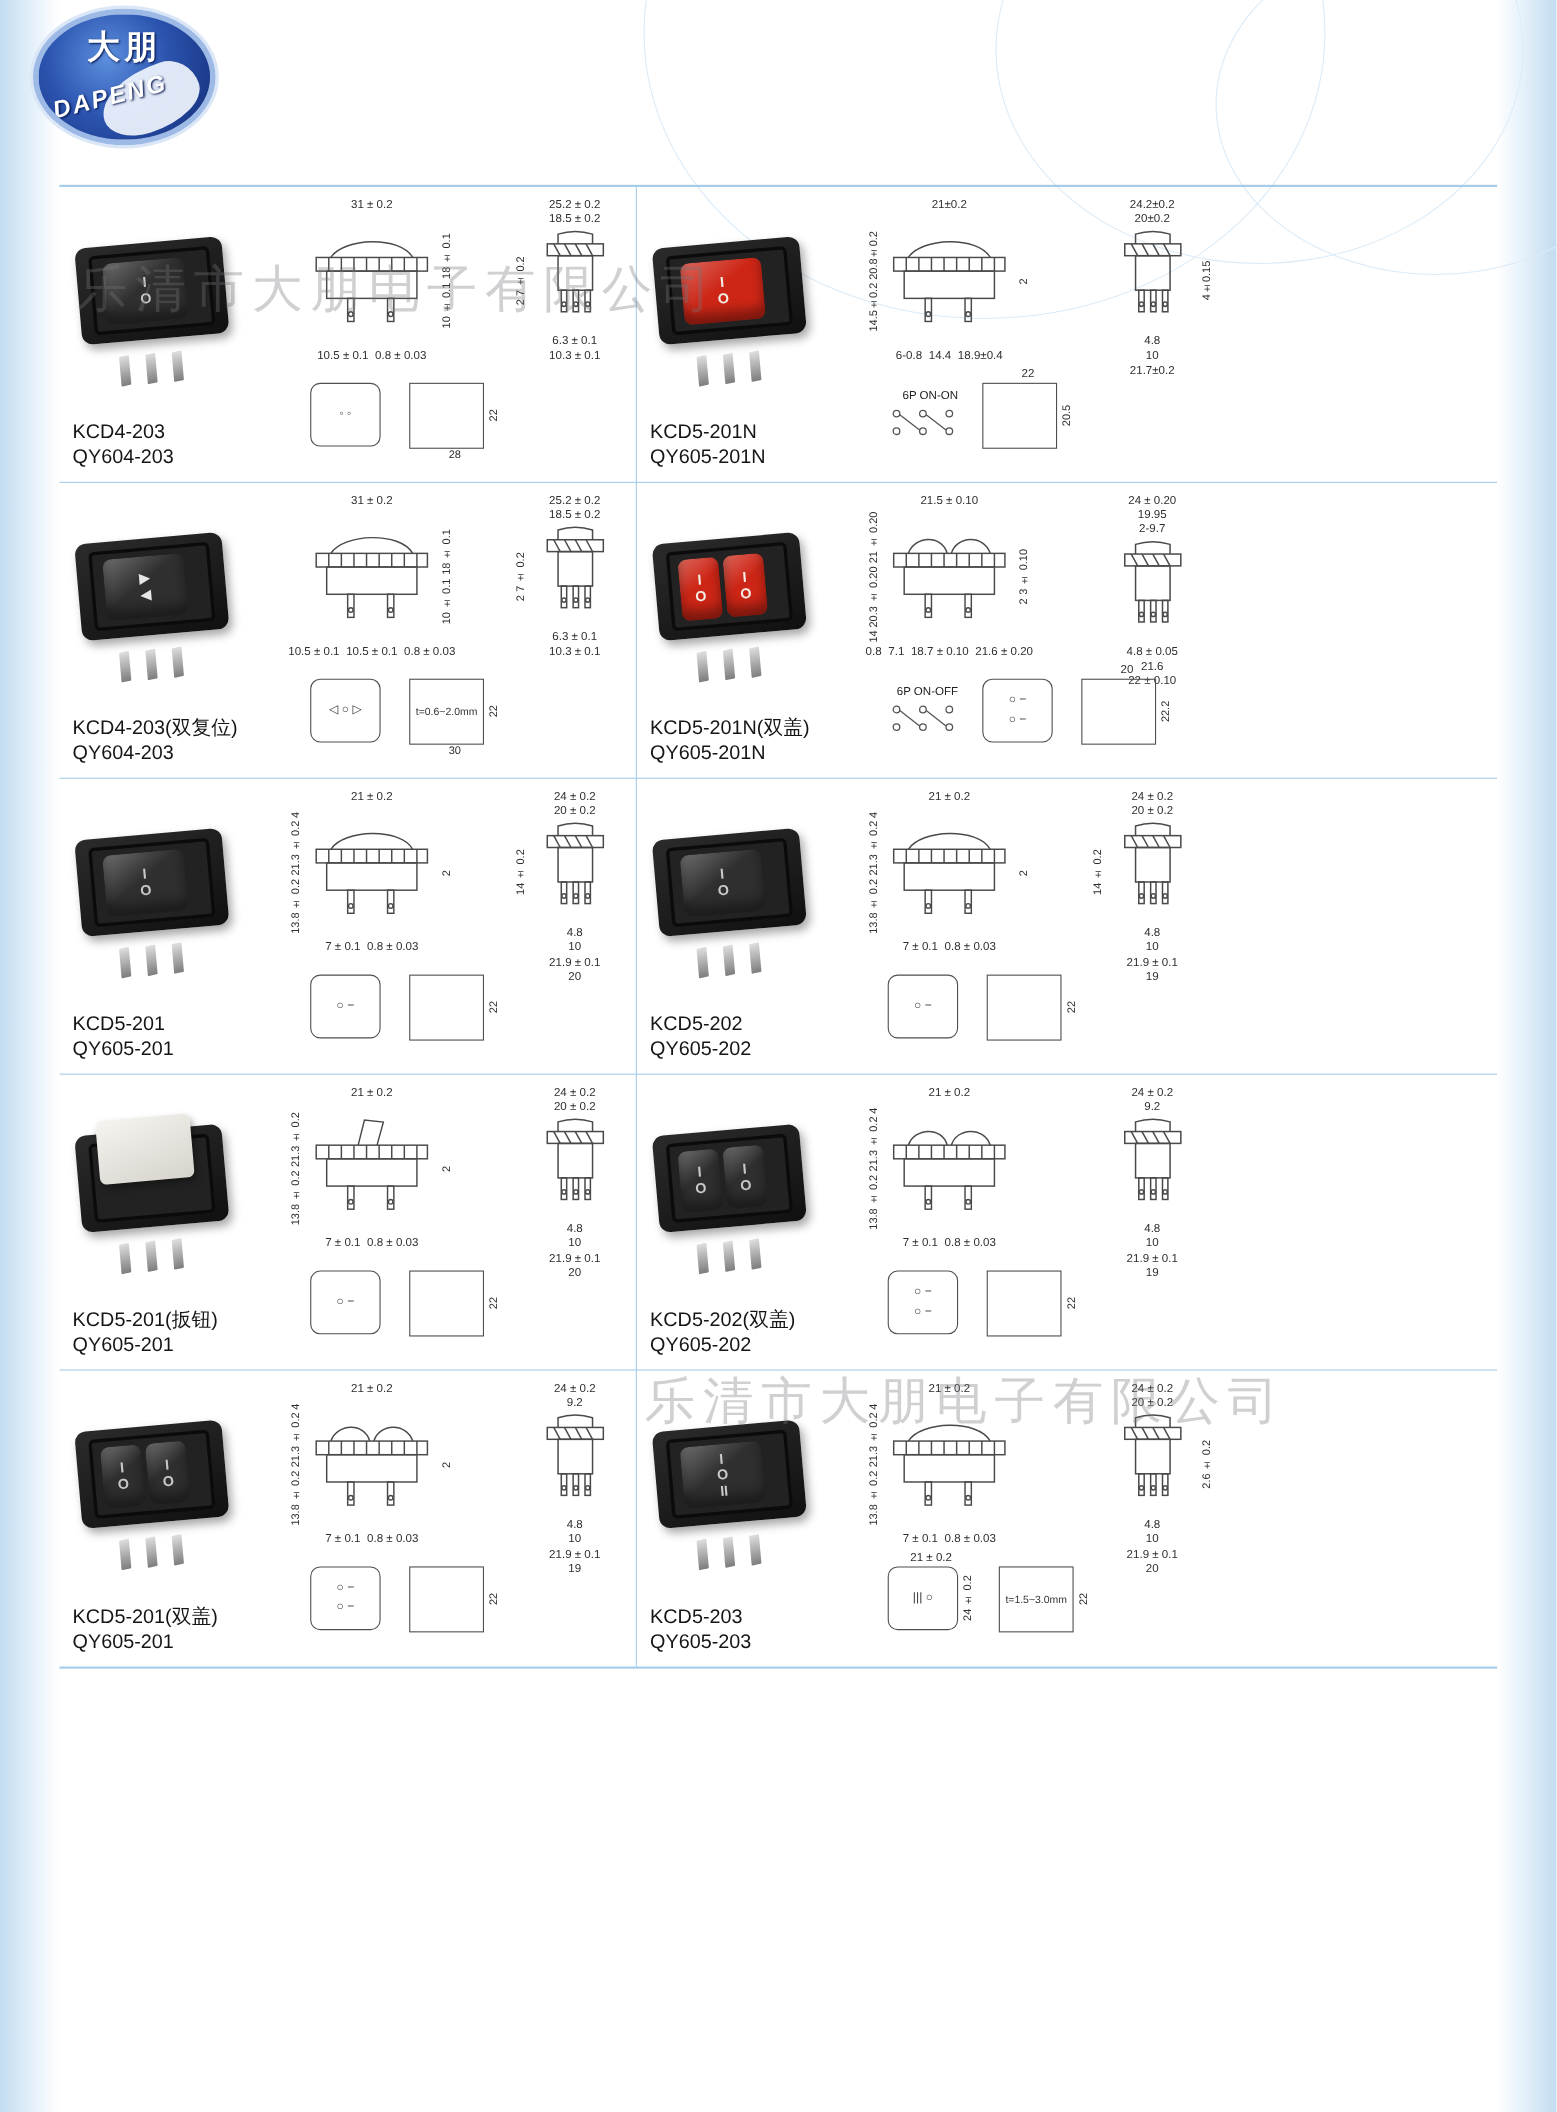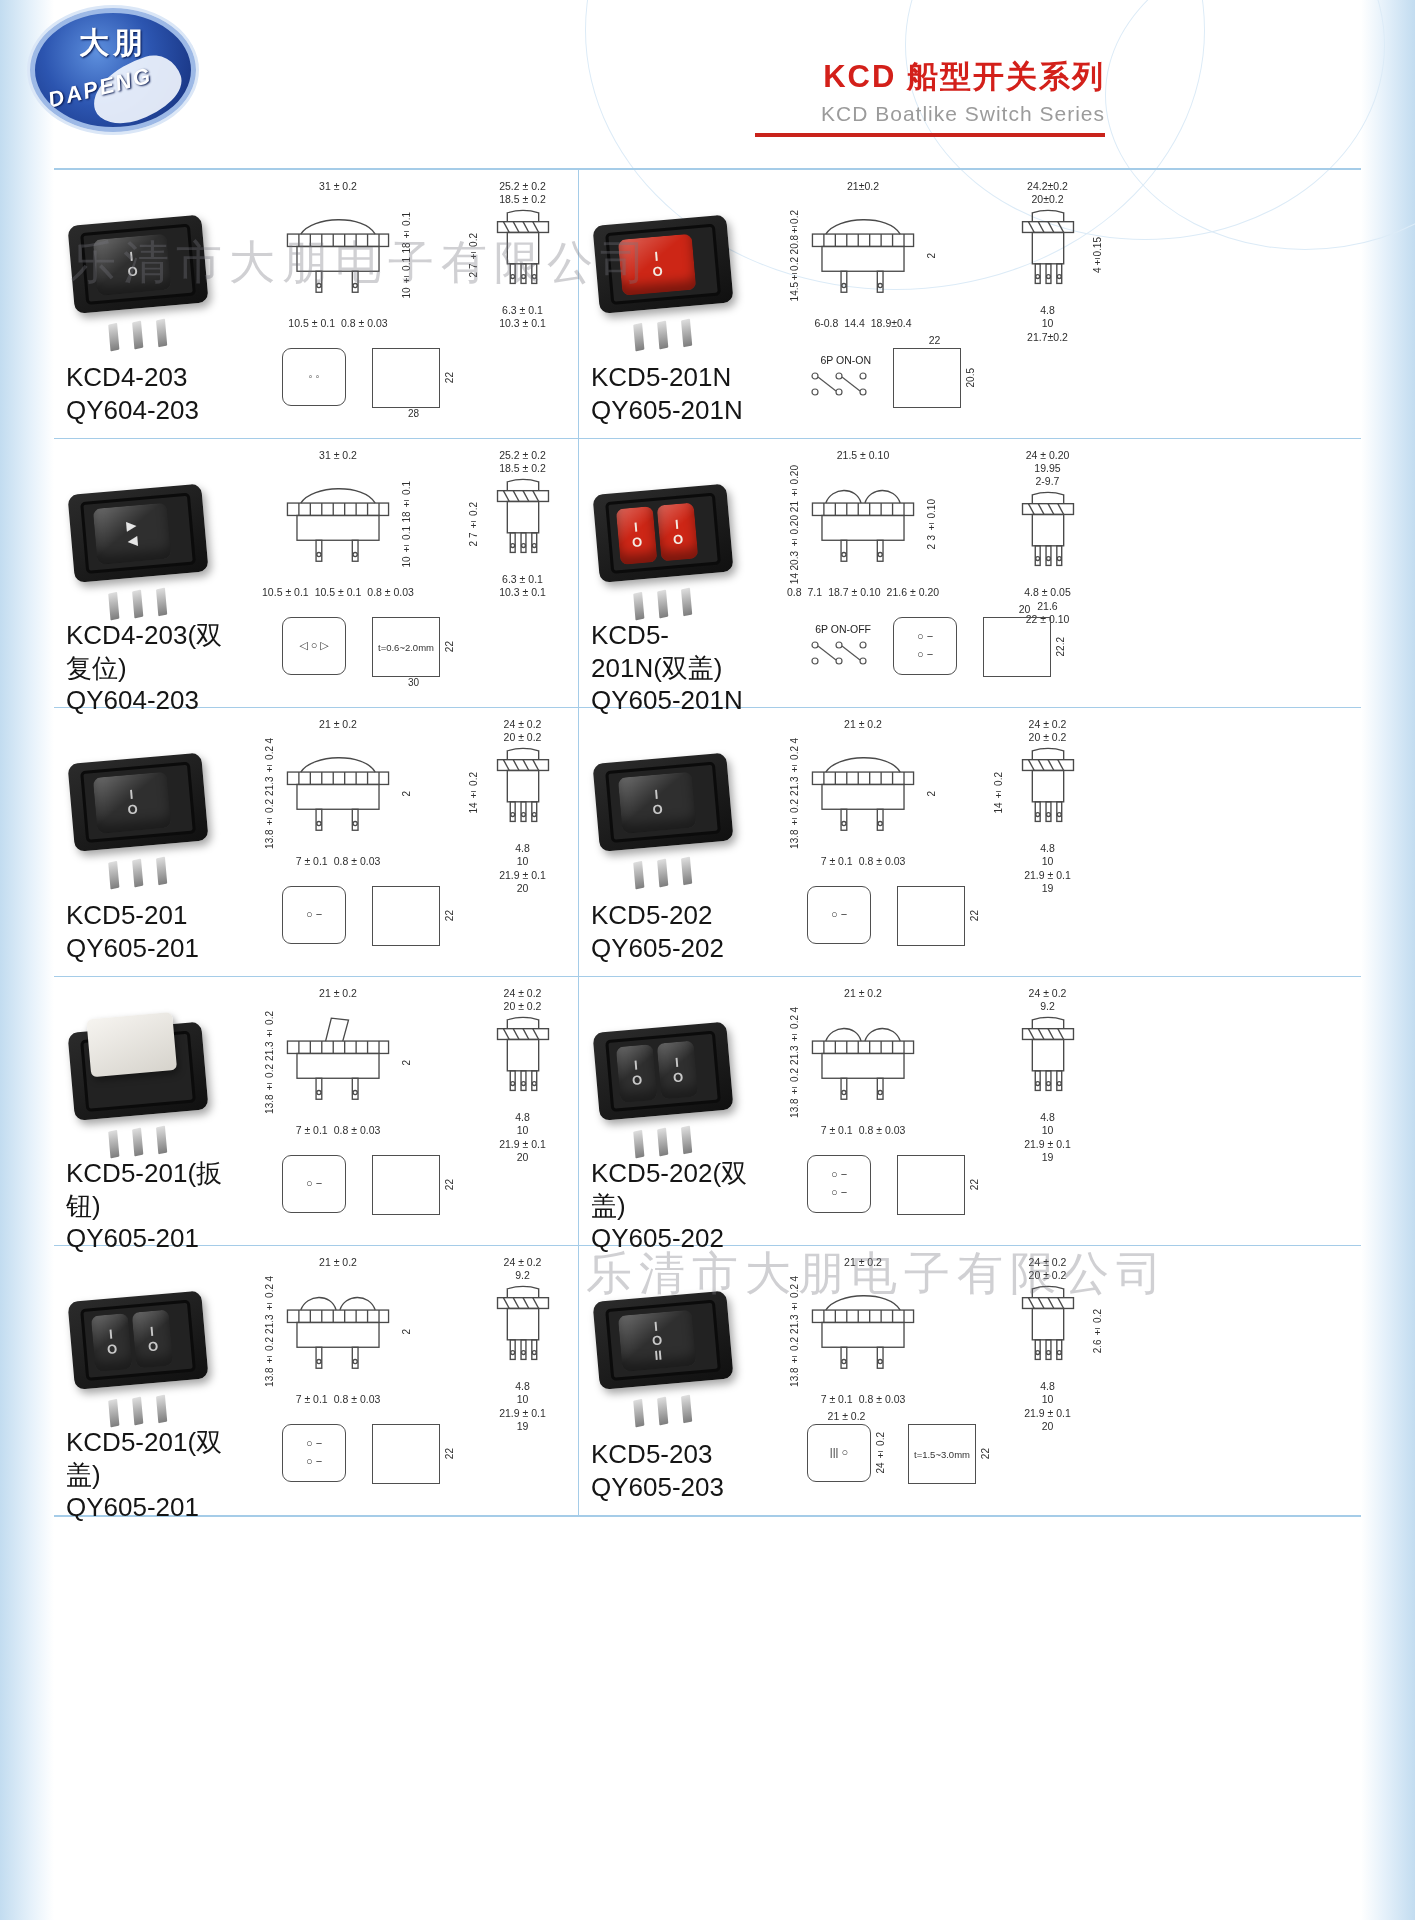--- a/index.html
+++ b/index.html
@@ -42,21 +42,21 @@
   #content { position:relative; margin:0 54px; z-index:1; }
   #grid {
     display:grid; grid-template-columns:525px 1fr; grid-auto-rows:269px;
     border-top:2px solid #a5cce8; border-bottom:2px solid #a5cce8;
   }
   .cell { position:relative; border-bottom:1px solid #a5cce8; display:flex; padding:8px 2px 4px 10px; }
   .cell:nth-child(odd) { border-right:1px solid #a5cce8; }
   .cell:nth-last-child(-n+2) { border-bottom:none; }
 
   .left-col { width:176px; display:flex; flex-direction:column; flex:none; }
-  .model { margin-top:auto; padding:0 0 8px 2px; font-size:26px; color:#151515; line-height:1.25; }
+  .model { margin-top:auto; padding:0 0 8px 2px; font-size:18px; color:#151515; line-height:1.25; }
 
   
   .photo { position:relative; width:154px; height:150px; margin-top:22px; flex:none; }
   .sw-wrap { position:absolute; inset:0; transform:rotate(-5deg); }
   .sw-flange { position:absolute; left:8px; top:20px; right:12px; height:88px;
     background:linear-gradient(160deg,#2b2b2b,#101010); border-radius:10px;
     box-shadow:3px 5px 9px rgba(0,0,0,.35); }
   .sw-face { position:absolute; left:20px; top:28px; right:24px; height:72px;
     background:#222; border:3px solid #0b0b0b; border-radius:5px; }
   .sw-rocker { position:absolute; left:32px; top:36px; width:74px; height:56px; border-radius:8px;
@@ -124,25 +124,20 @@
     <div class="map-deco">
         <i></i>
         <i></i>
         <i></i>
       </div>
     <div class="logo">
       <span class="dove"></span>
       <span class="logo-cn">大朋</span>
       <span class="logo-en">DAPENG</span>
     </div>
-    <div class="titles">
-      <div class="title-cn">KCD 船型开关系列</div>
-      <div class="title-en">KCD Boatlike Switch Series</div>
-      <div class="red-rule"></div>
-    </div>
   </header>
 
   <div class="wm wm1">乐清市大朋电子有限公司</div>
   <div class="wm wm2">乐清市大朋电子有限公司</div>
 
   <div id="content">
     <div id="grid">
   <div class="cell style-single" style="--rk: #2f2f2f; --mkc: #c8c8c8;">
     <div class="left-col">
       <div class="photo">

